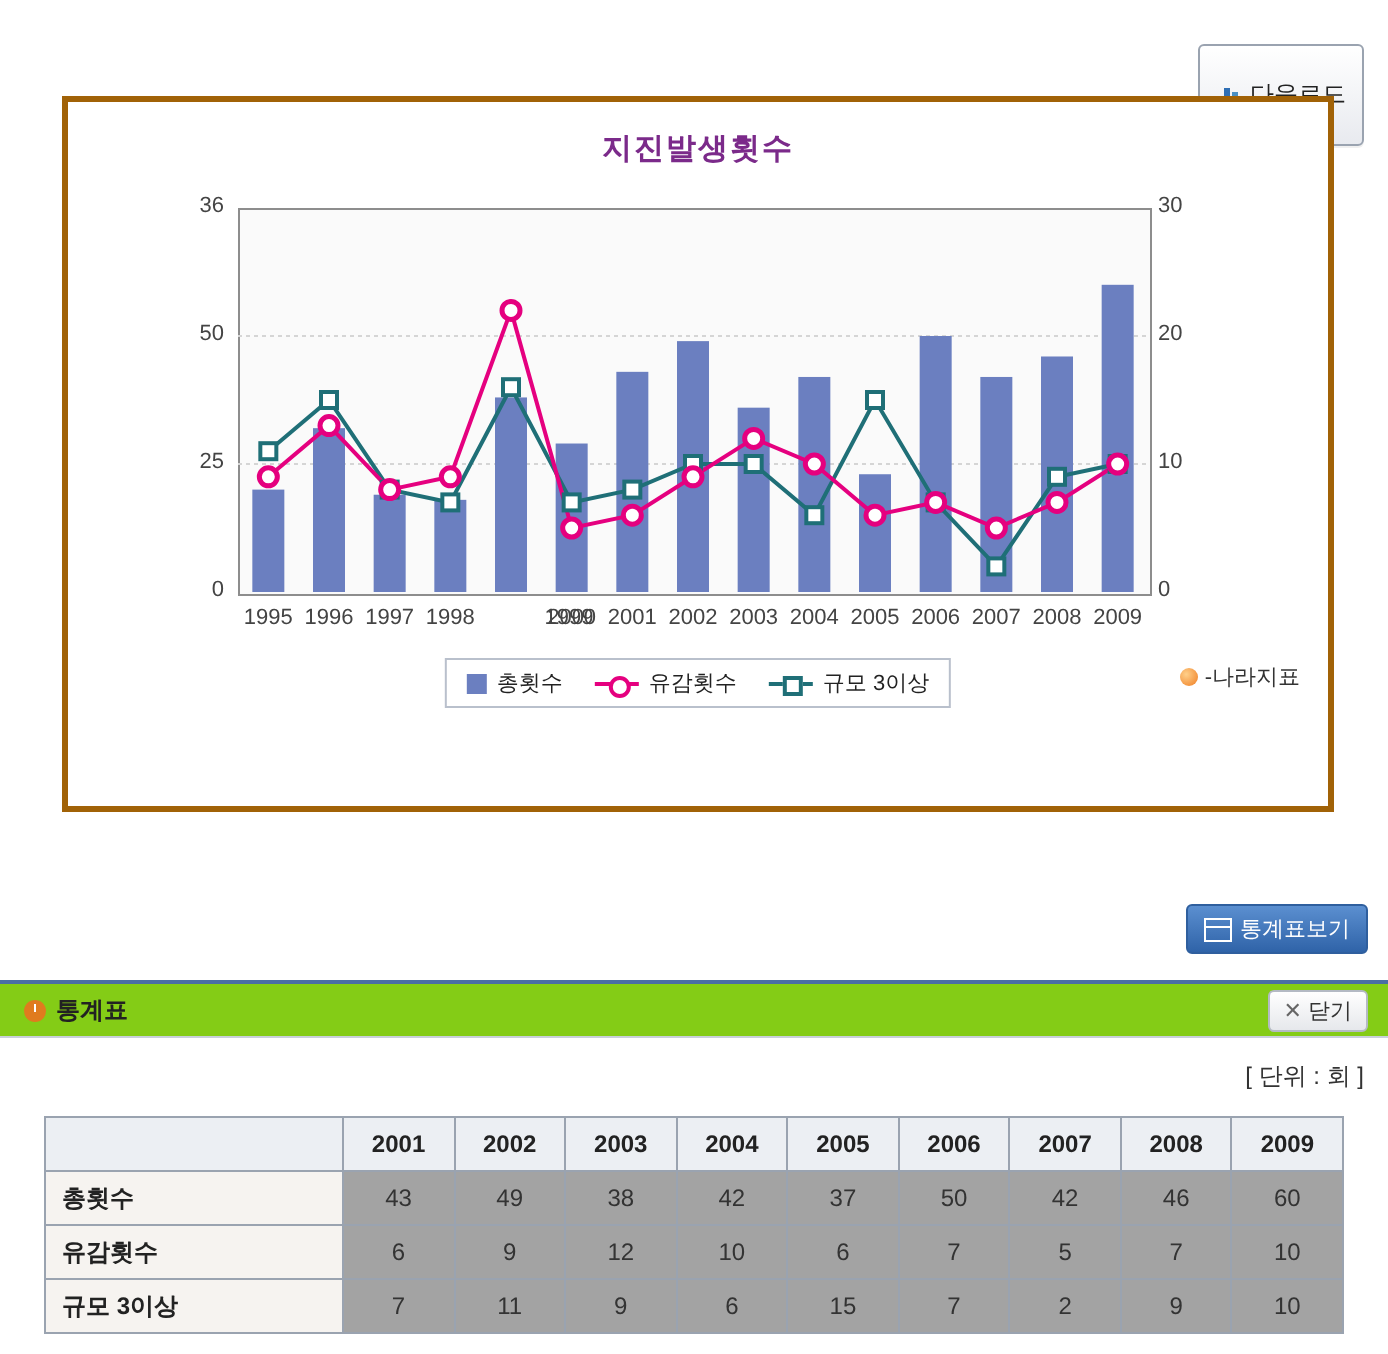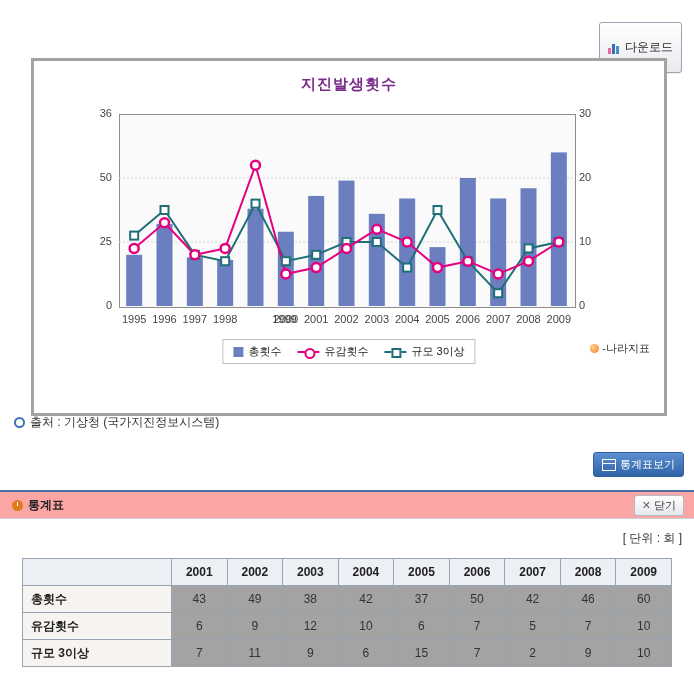--- a/index.html
+++ b/index.html
@@ -22,22 +22,22 @@
     box-shadow:0 1px 0 rgba(0,0,0,.06);
   }
   .btn .ic{display:inline-block;width:13px;height:12px;position:relative;}
   .ic-bars i{position:absolute;bottom:0;width:3px;background:#2f6fb5;}
   .ic-bars i:nth-child(1){left:0;height:6px;background:#e86a9a;}
   .ic-bars i:nth-child(2){left:4px;height:10px;}
   .ic-bars i:nth-child(3){left:8px;height:8px;background:#4a90c4;}
 
   
   .chart-panel{
-    position:absolute;left:31px;top:58px;width:630px;height:352px;
-    border:3px solid #a3a3a3;background:#ffffff;
+    position:absolute;left:31px;top:48px;width:630px;height:352px;
+    border:3px solid #a16207;background:#ffffff;
   }
   .chart-title{
     text-align:center;margin-top:14px;
     font-size:15px;font-weight:bold;color:#7b2a8a;letter-spacing:1px;
   }
   .plot-wrap{position:relative;margin:14px 0 0 0;height:215px;}
   .plot{
     position:absolute;left:85px;top:6px;width:455px;height:192px;
     border:1px solid #8d8d8d;background:#fafafa;
   }
@@ -89,21 +89,21 @@
     color:#fff;font-size:11px;padding:4px 8px;cursor:pointer;
   }
   .ic-table{width:12px;height:10px;border:1px solid #fff;display:inline-block;position:relative;}
   .ic-table:after{content:"";position:absolute;left:0;right:0;top:3px;height:1px;background:#fff;}
   .ic-search{width:11px;height:11px;border:1.5px solid #fff;border-radius:50%;display:inline-block;position:relative;}
   .ic-search:after{content:"";position:absolute;right:-3px;bottom:-2px;width:5px;height:1.5px;background:#fff;transform:rotate(45deg);}
 
   
   .sec-head{
     position:absolute;left:0;top:490px;width:694px;height:26px;
-    background:#fca5a5;border-top:2px solid #4a6fa5;border-bottom:1px solid #c9d0da;
+    background:#84cc16;border-top:2px solid #4a6fa5;border-bottom:1px solid #c9d0da;
   }
   .sec-head .ttl{
     position:absolute;left:12px;top:5px;font-size:12px;font-weight:bold;color:#222;
     display:flex;align-items:center;gap:5px;
   }
   .ic-clock{width:11px;height:11px;border-radius:50%;background:#e07b1e;display:inline-block;position:relative;}
   .ic-clock:after{content:"";position:absolute;left:5px;top:2px;width:1px;height:4px;background:#fff;}
   .btn-close{
     position:absolute;right:10px;top:3px;
     border:1px solid #b4bac4;border-radius:3px;background:linear-gradient(#fff,#e6e8ec);
@@ -249,24 +249,20 @@
         <span>규모 3이상</span>
       </span>
     </div>
 
     <div class="narajipyo">
       <span class="dot-orange"></span>
       <span>-나라지표</span>
     </div>
   </div>
 
-  <div class="source">
-    <span class="bullet"></span>
-    <span>출처 : 기상청 (국가지진정보시스템)</span>
-  </div>
 
   <div class="actions">
     <button class="btn-blue">
       <span class="ic-table"></span>
       <span>통계표보기</span>
     </button>
   </div>
 
   <div class="sec-head">
     <div class="ttl">

